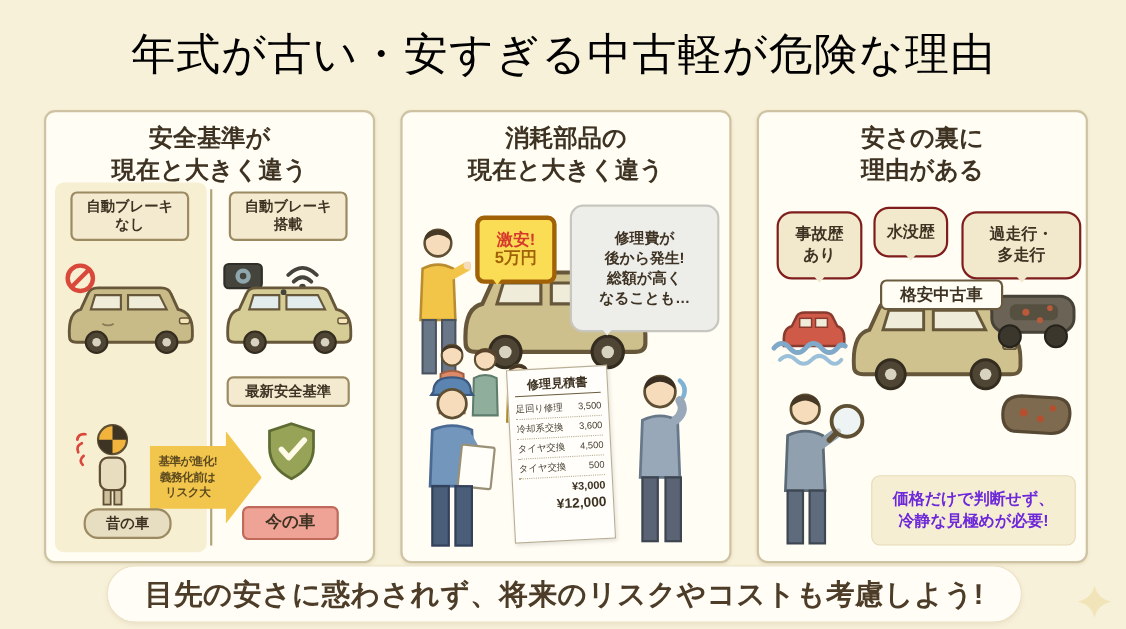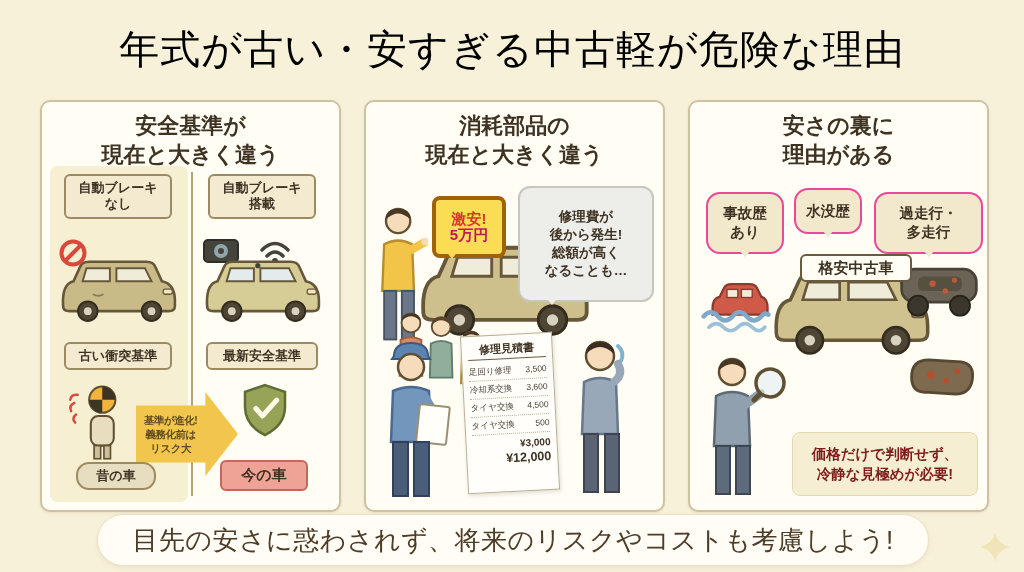--- a/index.html
+++ b/index.html
@@ -42,65 +42,65 @@
 
   
   .p2-seller{position:absolute;left:6px;top:98px;width:56px;height:152px;}
   .p2-car{position:absolute;left:44px;top:136px;width:190px;height:105px;}
   .p2-cheap{position:absolute;left:66px;top:94px;width:66px;height:54px;background:#fadc55;
     border:4px solid #a16207;border-radius:8px;display:flex;flex-direction:column;
     align-items:center;justify-content:center;z-index:3;}
   .p2-cheap::after{content:"";position:absolute;left:10px;bottom:-11px;
     border:6px solid transparent;border-top:8px solid #fadc55;}
   .p2-cheap-top{color:#d6392c;font-weight:900;font-size:15px;line-height:1.1;}
-  .p2-cheap-bottom{color:#be185d;font-weight:900;font-size:15px;line-height:1.1;}
+  .p2-cheap-bottom{color:#a16207;font-weight:900;font-size:15px;line-height:1.1;}
   .p2-bubble{position:absolute;left:152px;top:84px;width:132px;height:112px;background:#ededea;
     border:2px solid #c7c6bf;border-radius:12px;display:flex;align-items:center;justify-content:center;
     text-align:center;font-size:13.5px;font-weight:800;color:#3e3222;white-space:pre-line;
     line-height:1.35;z-index:3;}
   .p2-bubble::after{content:"";position:absolute;left:24px;bottom:-13px;
     border:8px solid transparent;border-top:10px solid #ededea;}
   .p2-family{position:absolute;left:28px;top:198px;width:132px;height:94px;}
   .p2-mechanic{position:absolute;left:2px;top:238px;width:86px;height:162px;}
   .p2-invoice{position:absolute;left:98px;top:232px;width:92px;height:158px;background:#fffefb;
     border:1.5px solid #b9ae93;transform:rotate(-3deg);box-shadow:1px 2px 4px rgba(0,0,0,.12);
     padding:6px;box-sizing:border-box;z-index:2;}
   .inv-title{font-size:11px;font-weight:800;text-align:center;color:#3e3222;
     border-bottom:1.5px solid #6b5b3e;padding-bottom:2px;margin-bottom:3px;}
   .inv-row{display:flex;justify-content:space-between;font-size:8.5px;color:#4a4234;
     border-bottom:1px dotted #b9ae93;padding:2.5px 0;}
   .inv-total{text-align:right;font-size:10px;font-weight:700;color:#3e3222;margin-top:4px;}
   .inv-total.big{font-size:12.5px;font-weight:900;margin-top:2px;}
   .p2-worried{position:absolute;left:198px;top:234px;width:76px;height:164px;}
 
   
-  .bubble3{position:absolute;background:#f2e8cb;border:2px solid #ec4899;border-radius:14px;
+  .bubble3{position:absolute;background:#f2e8cb;border:2px solid #7f1d1d;border-radius:14px;
     display:flex;align-items:center;justify-content:center;text-align:center;font-size:14.5px;
     font-weight:800;color:#3e3222;white-space:pre-line;line-height:1.3;z-index:3;box-sizing:border-box;}
   .bubble3::after{content:"";position:absolute;bottom:-11px;left:50%;transform:translateX(-50%);
     border:6px solid transparent;border-top:7px solid #f2e8cb;}
   .b-acc{left:16px;top:90px;width:78px;height:62px;}
   .b-flood{left:104px;top:86px;width:68px;height:46px;}
   .b-mile{left:184px;top:90px;width:109px;height:62px;}
   .p3-watercar{position:absolute;left:10px;top:164px;width:72px;height:72px;}
   .p3-car{position:absolute;left:74px;top:162px;width:176px;height:98px;}
   .p3-cartag{position:absolute;left:110px;top:152px;width:112px;height:28px;background:#fffdf4;
     border:2.5px solid #6b5b3e;border-radius:6px;display:flex;align-items:center;justify-content:center;
     font-size:15px;font-weight:900;color:#3e3222;z-index:4;box-sizing:border-box;}
   .p3-under1{position:absolute;left:208px;top:158px;width:82px;height:64px;z-index:2;}
   .p3-under2{position:absolute;left:214px;top:246px;width:76px;height:58px;}
   .p3-inspector{position:absolute;left:8px;top:248px;width:92px;height:150px;}
   .p3-note{position:absolute;left:102px;top:330px;width:184px;height:62px;background:#f6eed3;
     border:1px solid #e6dab6;border-radius:8px;display:flex;align-items:center;justify-content:center;
-    text-align:center;font-size:14.5px;font-weight:800;color:#7f1d1d;white-space:pre-line;line-height:1.4;}
+    text-align:center;font-size:14.5px;font-weight:800;color:#6d28d9;white-space:pre-line;line-height:1.4;}
 
   .footer-pill{position:absolute;left:97px;top:514px;width:830px;height:50px;background:#fffdf6;
     border:1px solid #ece1c6;border-radius:26px;display:flex;align-items:center;justify-content:center;
     box-shadow:0 2px 5px rgba(120,100,60,.10);}
-  .footer-text{font-size:26px;font-weight:400;color:#4d3c27;letter-spacing:0.5px;}
+  .footer-text{font-size:26px;font-weight:700;color:#4d3c27;letter-spacing:0.5px;}
   .sparkle{position:absolute;right:12px;bottom:8px;width:34px;height:34px;}
 </style>
 </head>
 <body>
 
 <div id="canvas">
 
   <div class="page-title">年式が古い・安すぎる中古軽が危険な理由</div>
 
   <section class="panel" id="p1">
@@ -119,21 +119,20 @@
       <path d="M14 78 Q12 44 30 40 L40 18 Q43 10 54 10 L142 10 Q153 10 156 18 L166 40 Q186 44 186 70 L186 78 Q186 86 176 86 L24 86 Q14 86 14 78 Z" fill="#c9bb87" stroke="#67573a" stroke-width="4"></path>
       <path d="M50 20 L86 20 L86 40 L44 40 Z" fill="#efedd9" stroke="#67573a" stroke-width="3"></path>
       <path d="M96 20 L140 20 L150 40 L96 40 Z" fill="#efedd9" stroke="#67573a" stroke-width="3"></path>
       <circle cx="52" cy="86" r="15" fill="#4f4534" stroke="#332c1f" stroke-width="3"></circle>
       <circle cx="52" cy="86" r="6" fill="#d8d2c0"></circle>
       <circle cx="150" cy="86" r="15" fill="#4f4534" stroke="#332c1f" stroke-width="3"></circle>
       <circle cx="150" cy="86" r="6" fill="#d8d2c0"></circle>
       <rect x="168" y="52" width="14" height="8" rx="3" fill="#f4e6b8" stroke="#67573a" stroke-width="2"></rect>
       <path d="M60 60 q8 5 16 0" stroke="#8a7a55" stroke-width="2.5" fill="none"></path>
     </svg>
-    <div class="tag p1-tag-oldstd">古い衝突基準</div>
     <svg class="p1-dummy" viewBox="0 0 80 100">
       <path d="M10 28 q-7 3 -4 10" stroke="#d9483b" stroke-width="3" fill="none" stroke-linecap="round"></path>
       <path d="M14 18 q-8 -1 -9 6" stroke="#d9483b" stroke-width="3" fill="none" stroke-linecap="round"></path>
       <path d="M12 42 q-6 5 -1 10" stroke="#d9483b" stroke-width="3" fill="none" stroke-linecap="round"></path>
       <circle cx="44" cy="24" r="16" fill="#f2b33c" stroke="#5f4f33" stroke-width="2.5"></circle>
       <path d="M44 8 A16 16 0 0 1 60 24 L44 24 Z" fill="#3e3424"></path>
       <path d="M28 24 A16 16 0 0 0 44 40 L44 24 Z" fill="#3e3424"></path>
       <rect x="30" y="44" width="28" height="36" rx="9" fill="#e9ddbf" stroke="#5f4f33" stroke-width="2.5"></rect>
       <rect x="34" y="80" width="8" height="16" fill="#cdbf9c" stroke="#5f4f33" stroke-width="2"></rect>
       <rect x="46" y="80" width="8" height="16" fill="#cdbf9c" stroke="#5f4f33" stroke-width="2"></rect>

